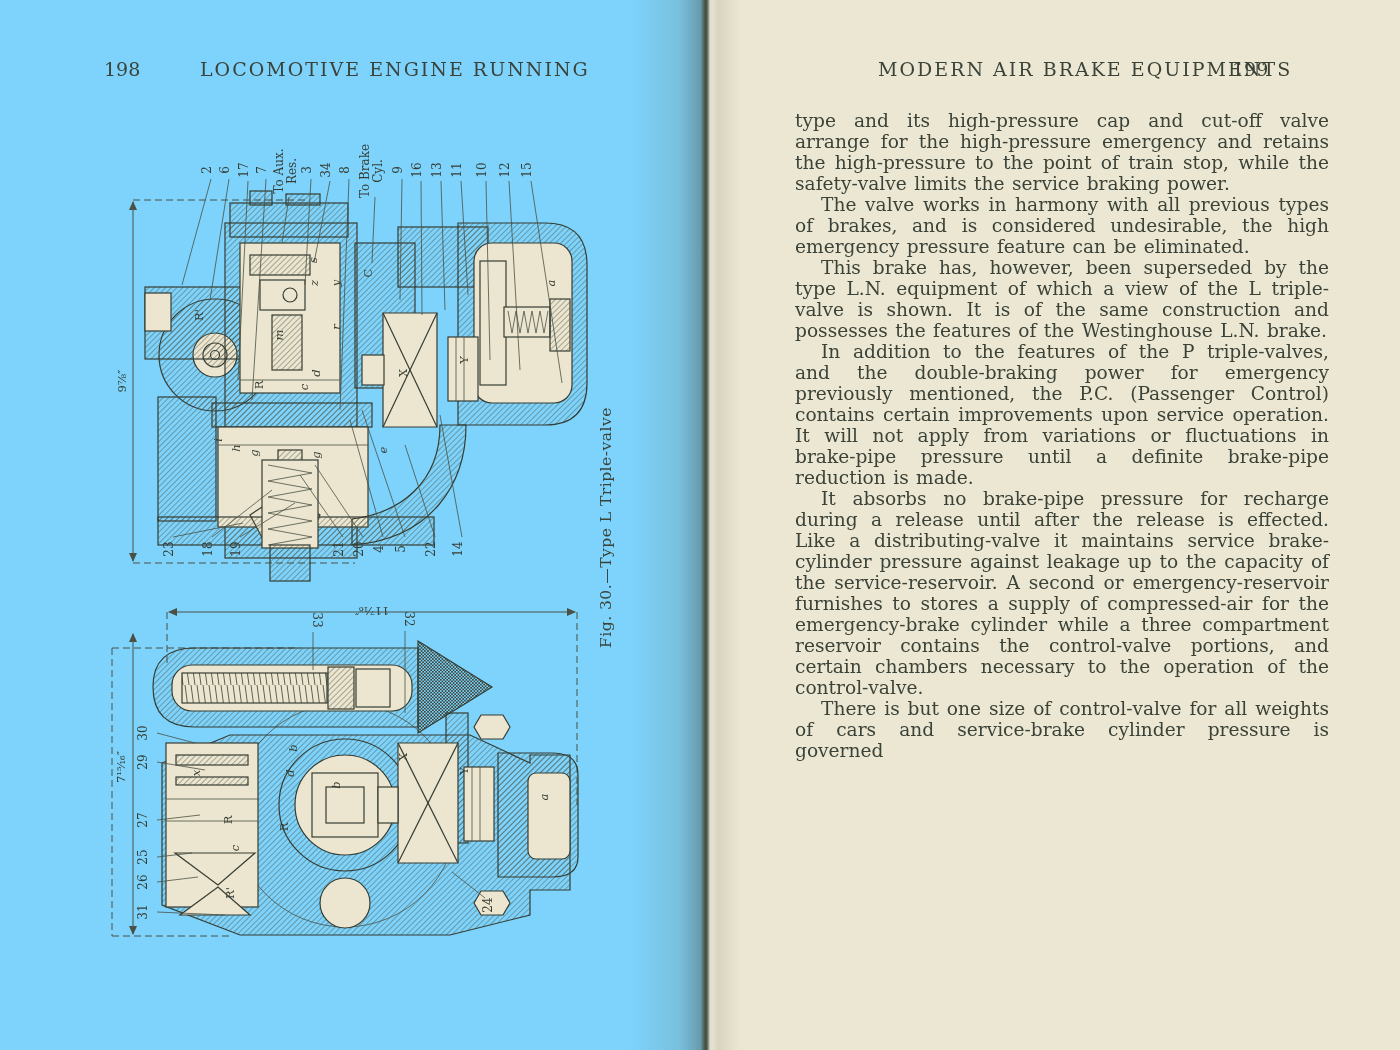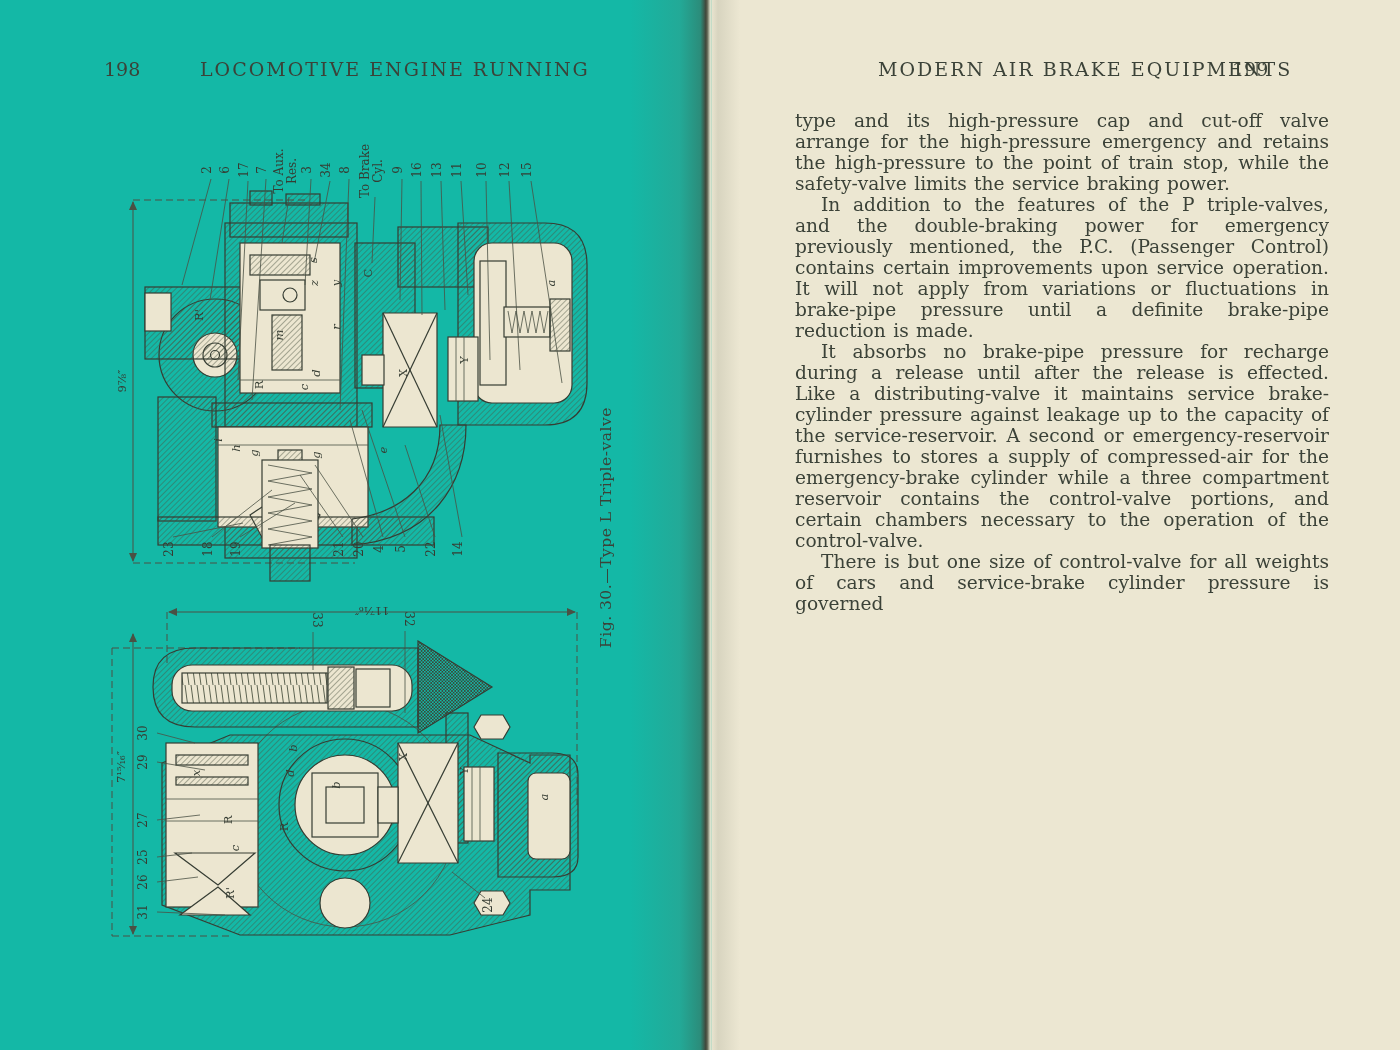--- a/index.html
+++ b/index.html
@@ -1,17 +1,17 @@
 <!DOCTYPE html>
 <html><head>
 <meta charset="utf-8">
 <style>
   html,body{margin:0;padding:0;background:#888;}
   #spread{position:relative;width:1400px;height:1050px;overflow:hidden;
-          background:#14b8a6;font-family:"DejaVu Serif","Liberation Serif",serif;color:#3b4238;}
+          background:#7dd3fc;font-family:"DejaVu Serif","Liberation Serif",serif;color:#3b4238;}
   
   #right-page-tint{position:absolute;left:712px;top:0;width:688px;height:1050px;
           background:#ece7d2;}
   
   #gutter{position:absolute;left:630px;top:0;width:110px;height:1050px;pointer-events:none;
     background:linear-gradient(to right,
       rgba(100,105,85,0) 0%,
       rgba(100,105,85,0.18) 45%,
       rgba(75,80,62,0.42) 64%,
       #41463a 69%,
@@ -297,17 +297,19 @@
       </g>
   </svg>
 
   <div id="fig-caption">Fig. 30.—Type L Triple-valve</div>
 
   <span class="runhead" style="left:878px;top:58px;width:360px;text-align:center;">MODERN AIR BRAKE EQUIPMENTS</span>
   <span class="pagenum" style="left:1232px;top:58px;">199</span>
 
   <div id="text-col">
     <p>type and its high-pressure cap and cut-off valve arrange for the high-pressure emergency and retains the high-pressure to the point of train stop, while the safety-valve limits the service braking power.</p>
+    <p class="indent">The valve works in harmony with all previous types of brakes, and is considered undesirable, the high emergency pressure feature can be eliminated.</p>
+    <p class="indent">This brake has, however, been superseded by the type L.N. equipment of which a view of the L triple-valve is shown.  It is of the same construction and possesses the features of the Westinghouse L.N. brake.</p>
     <p class="indent">In addition to the features of the P triple-valves, and the double-braking power for emergency previously mentioned, the P.C. (Passenger Control) contains certain improvements upon service operation.  It will not apply from variations or fluctuations in brake-pipe pressure until a definite brake-pipe reduction is made.</p>
     <p class="indent">It absorbs no brake-pipe pressure for recharge during a release until after the release is effected.  Like a distributing-valve it maintains service brake-cylinder pressure against leakage up to the capacity of the service-reservoir.  A second or emergency-reservoir furnishes to stores a supply of compressed-air for the emergency-brake cylinder while a three compartment reservoir contains the control-valve portions, and certain chambers necessary to the operation of the control-valve.</p>
     <p class="indent">There is but one size of control-valve for all weights of cars and service-brake cylinder pressure is governed</p>
   </div>
 </div>
 
 </body></html>

